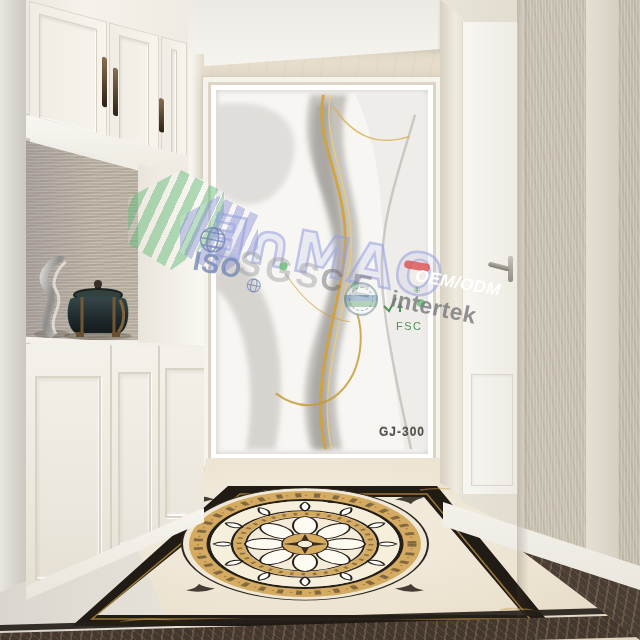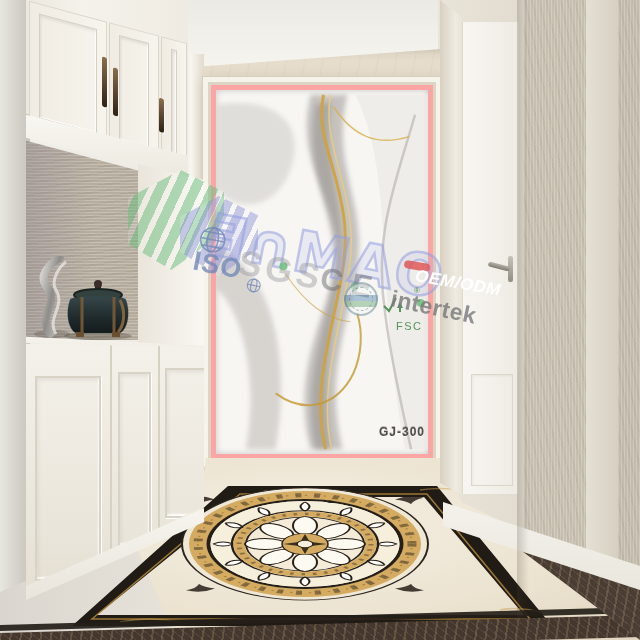--- a/index.html
+++ b/index.html
@@ -27,21 +27,21 @@
   .back-wall{left:178px;top:48px;width:278px;height:432px;
     clip-path:polygon(0 20px,100% 0,100% 100%,0 100%);
     background:linear-gradient(180deg,#e6ddcd,#ded4c2);
     box-shadow:inset 0 8px 10px -6px rgba(80,70,55,.25);}
   .back-wall:before{content:"";position:absolute;inset:0;opacity:.5;
     background:repeating-linear-gradient(100deg,rgba(170,150,120,.10) 0 2px,transparent 2px 18px);}
   .pilaster{left:180px;top:54px;width:24px;height:452px;
     background:linear-gradient(90deg,#e9e3d4,#f8f6f1 45%,#e2dbcb);}
 
   
-  .art-frame{left:202px;top:76px;width:240px;height:392px;background:#fca5a5;
+  .art-frame{left:202px;top:76px;width:240px;height:392px;background:#ffffff;
     border:1px solid #d6cfc0;
     box-shadow:inset 0 0 0 5px #f6f3eb,inset 0 0 0 8px #dcd5c6,3px 5px 12px rgba(90,80,60,.28);}
   .art{left:13px;top:13px;width:212px;height:364px;background:#f7f6f3;overflow:hidden;
     box-shadow:inset 0 0 6px rgba(70,60,50,.25);}
   .art svg{position:absolute;left:0;top:0;}
   .product-code{right:16px;bottom:28px;font-size:12px;font-weight:bold;color:#514e49;
     letter-spacing:1px;text-shadow:0 1px 0 rgba(255,255,255,.55),0 -1px 0 rgba(0,0,0,.25);}
 
   
   .floor-base{left:0;top:440px;width:640px;height:200px;

